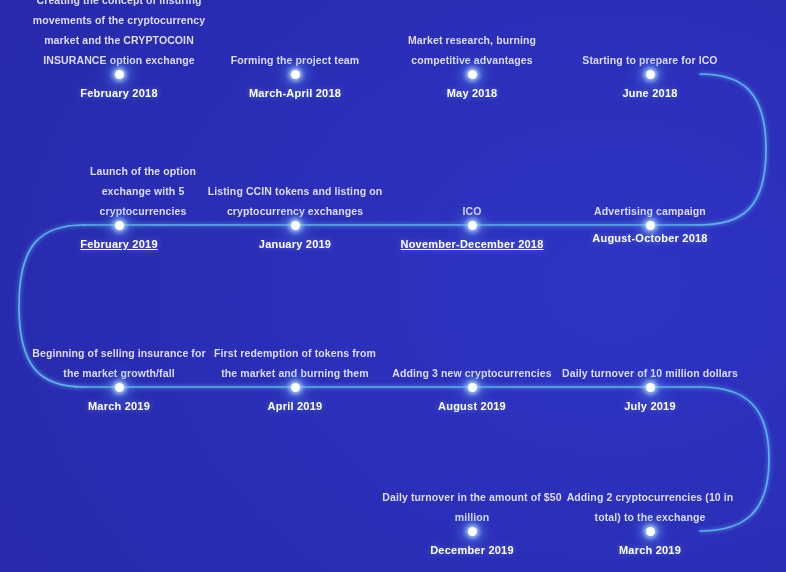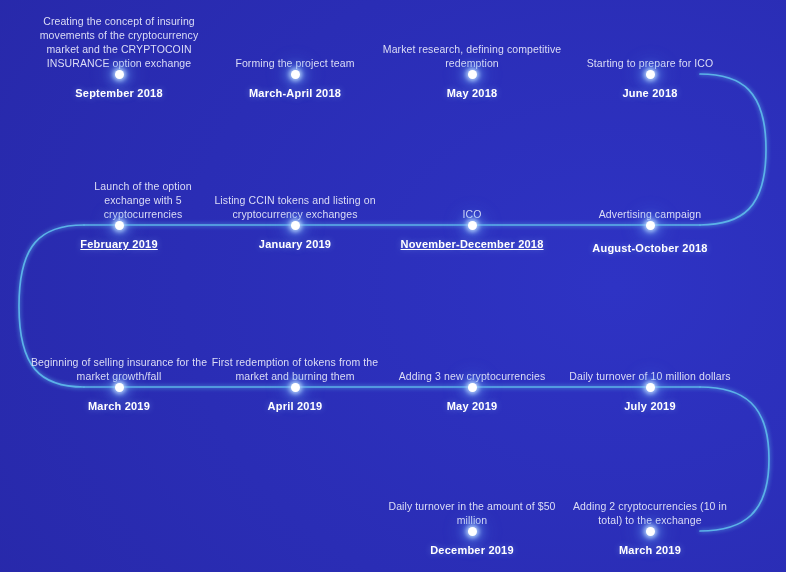--- a/index.html
+++ b/index.html
@@ -25,23 +25,24 @@
     height: 572px;
     pointer-events: none;
   }
   .m-desc {
     position: absolute;
     bottom: 11px;
     left: 0;
     width: 180px;
     color: #DCDDF6;
     font-size: 10.5px;
-    line-height: 14px;
+    line-height: 20px;
     letter-spacing: 0.01em;
     text-align: center;
+    font-weight: bold;
   }
   .m-date {
     position: absolute;
     top: 0;
     left: 0;
     width: 180px;
     color: #FFFFFF;
     font-size: 11px;
     font-weight: bold;
     letter-spacing: 0.02em;
@@ -104,28 +105,28 @@
 
       <path d="M 700 531 L 382 531" stroke="url(#lineFadeRight)" stroke-width="1.7"></path>
     </g>
   </svg>
 
   <div id="milestones-layer">
       <div class="m-desc" style="left: 29px; top: 26px; position: absolute; height: 44px; display: flex; align-items: flex-end; justify-content: center;">
         <span style="display: block; width: 100%;">Creating the concept of insuring movements of the cryptocurrency market and the CRYPTOCOIN INSURANCE option exchange</span>
       </div>
       <div class="node-dot" style="left: 119px; top: 74px;"></div>
-      <div class="m-date" style="position: absolute; left: 29px; top: 87px;">September 2018</div>
+      <div class="m-date" style="position: absolute; left: 29px; top: 87px;">February 2018</div>
       <div class="m-desc" style="left: 205px; top: 26px; position: absolute; height: 44px; display: flex; align-items: flex-end; justify-content: center;">
         <span style="display: block; width: 100%;">Forming the project team</span>
       </div>
       <div class="node-dot" style="left: 295px; top: 74px;"></div>
       <div class="m-date" style="position: absolute; left: 205px; top: 87px;">March-April 2018</div>
       <div class="m-desc" style="left: 382px; top: 26px; position: absolute; height: 44px; display: flex; align-items: flex-end; justify-content: center;">
-        <span style="display: block; width: 100%;">Market research, defining competitive redemption</span>
+        <span style="display: block; width: 100%;">Market research, burning competitive advantages</span>
       </div>
       <div class="node-dot" style="left: 472px; top: 74px;"></div>
       <div class="m-date" style="position: absolute; left: 382px; top: 87px;">May 2018</div>
       <div class="m-desc" style="left: 560px; top: 26px; position: absolute; height: 44px; display: flex; align-items: flex-end; justify-content: center;">
         <span style="display: block; width: 100%;">Starting to prepare for ICO</span>
       </div>
       <div class="node-dot" style="left: 650px; top: 74px;"></div>
       <div class="m-date" style="position: absolute; left: 560px; top: 87px;">June 2018</div>
       <div class="m-desc" style="left: 29px; top: 177px; position: absolute; height: 44px; display: flex; align-items: flex-end; justify-content: center;">
         <span style="display: block; width: 100%; margin-left: 48px;">Launch of the option exchange with 5 cryptocurrencies</span>
@@ -139,36 +140,36 @@
       <div class="m-date" style="position: absolute; left: 205px; top: 238px;">January 2019</div>
       <div class="m-desc" style="left: 382px; top: 177px; position: absolute; height: 44px; display: flex; align-items: flex-end; justify-content: center;">
         <span style="display: block; width: 100%;">ICO</span>
       </div>
       <div class="node-dot" style="left: 472px; top: 225px;"></div>
       <div class="m-date" style="position: absolute; left: 382px; top: 238px; text-decoration: underline;">November-December 2018</div>
       <div class="m-desc" style="left: 560px; top: 177px; position: absolute; height: 44px; display: flex; align-items: flex-end; justify-content: center;">
         <span style="display: block; width: 100%;">Advertising campaign</span>
       </div>
       <div class="node-dot" style="left: 650px; top: 225px;"></div>
-      <div class="m-date" style="position: absolute; left: 560px; top: 242px;">August-October 2018</div>
+      <div class="m-date" style="position: absolute; left: 560px; top: 232px;">August-October 2018</div>
       <div class="m-desc" style="left: 29px; top: 339px; position: absolute; height: 44px; display: flex; align-items: flex-end; justify-content: center;">
         <span style="display: block; width: 100%;">Beginning of selling insurance for the market growth/fall</span>
       </div>
       <div class="node-dot" style="left: 119px; top: 387px;"></div>
       <div class="m-date" style="position: absolute; left: 29px; top: 400px;">March 2019</div>
       <div class="m-desc" style="left: 205px; top: 339px; position: absolute; height: 44px; display: flex; align-items: flex-end; justify-content: center;">
         <span style="display: block; width: 100%;">First redemption of tokens from the market and burning them</span>
       </div>
       <div class="node-dot" style="left: 295px; top: 387px;"></div>
       <div class="m-date" style="position: absolute; left: 205px; top: 400px;">April 2019</div>
       <div class="m-desc" style="left: 382px; top: 339px; position: absolute; height: 44px; display: flex; align-items: flex-end; justify-content: center;">
         <span style="display: block; width: 100%;">Adding 3 new cryptocurrencies</span>
       </div>
       <div class="node-dot" style="left: 472px; top: 387px;"></div>
-      <div class="m-date" style="position: absolute; left: 382px; top: 400px;">May 2019</div>
+      <div class="m-date" style="position: absolute; left: 382px; top: 400px;">August 2019</div>
       <div class="m-desc" style="left: 560px; top: 339px; position: absolute; height: 44px; display: flex; align-items: flex-end; justify-content: center;">
         <span style="display: block; width: 100%;">Daily turnover of 10 million dollars</span>
       </div>
       <div class="node-dot" style="left: 650px; top: 387px;"></div>
       <div class="m-date" style="position: absolute; left: 560px; top: 400px;">July 2019</div>
       <div class="m-desc" style="left: 382px; top: 483px; position: absolute; height: 44px; display: flex; align-items: flex-end; justify-content: center;">
         <span style="display: block; width: 100%;">Daily turnover in the amount of $50 million</span>
       </div>
       <div class="node-dot" style="left: 472px; top: 531px;"></div>
       <div class="m-date" style="position: absolute; left: 382px; top: 544px;">December 2019</div>

